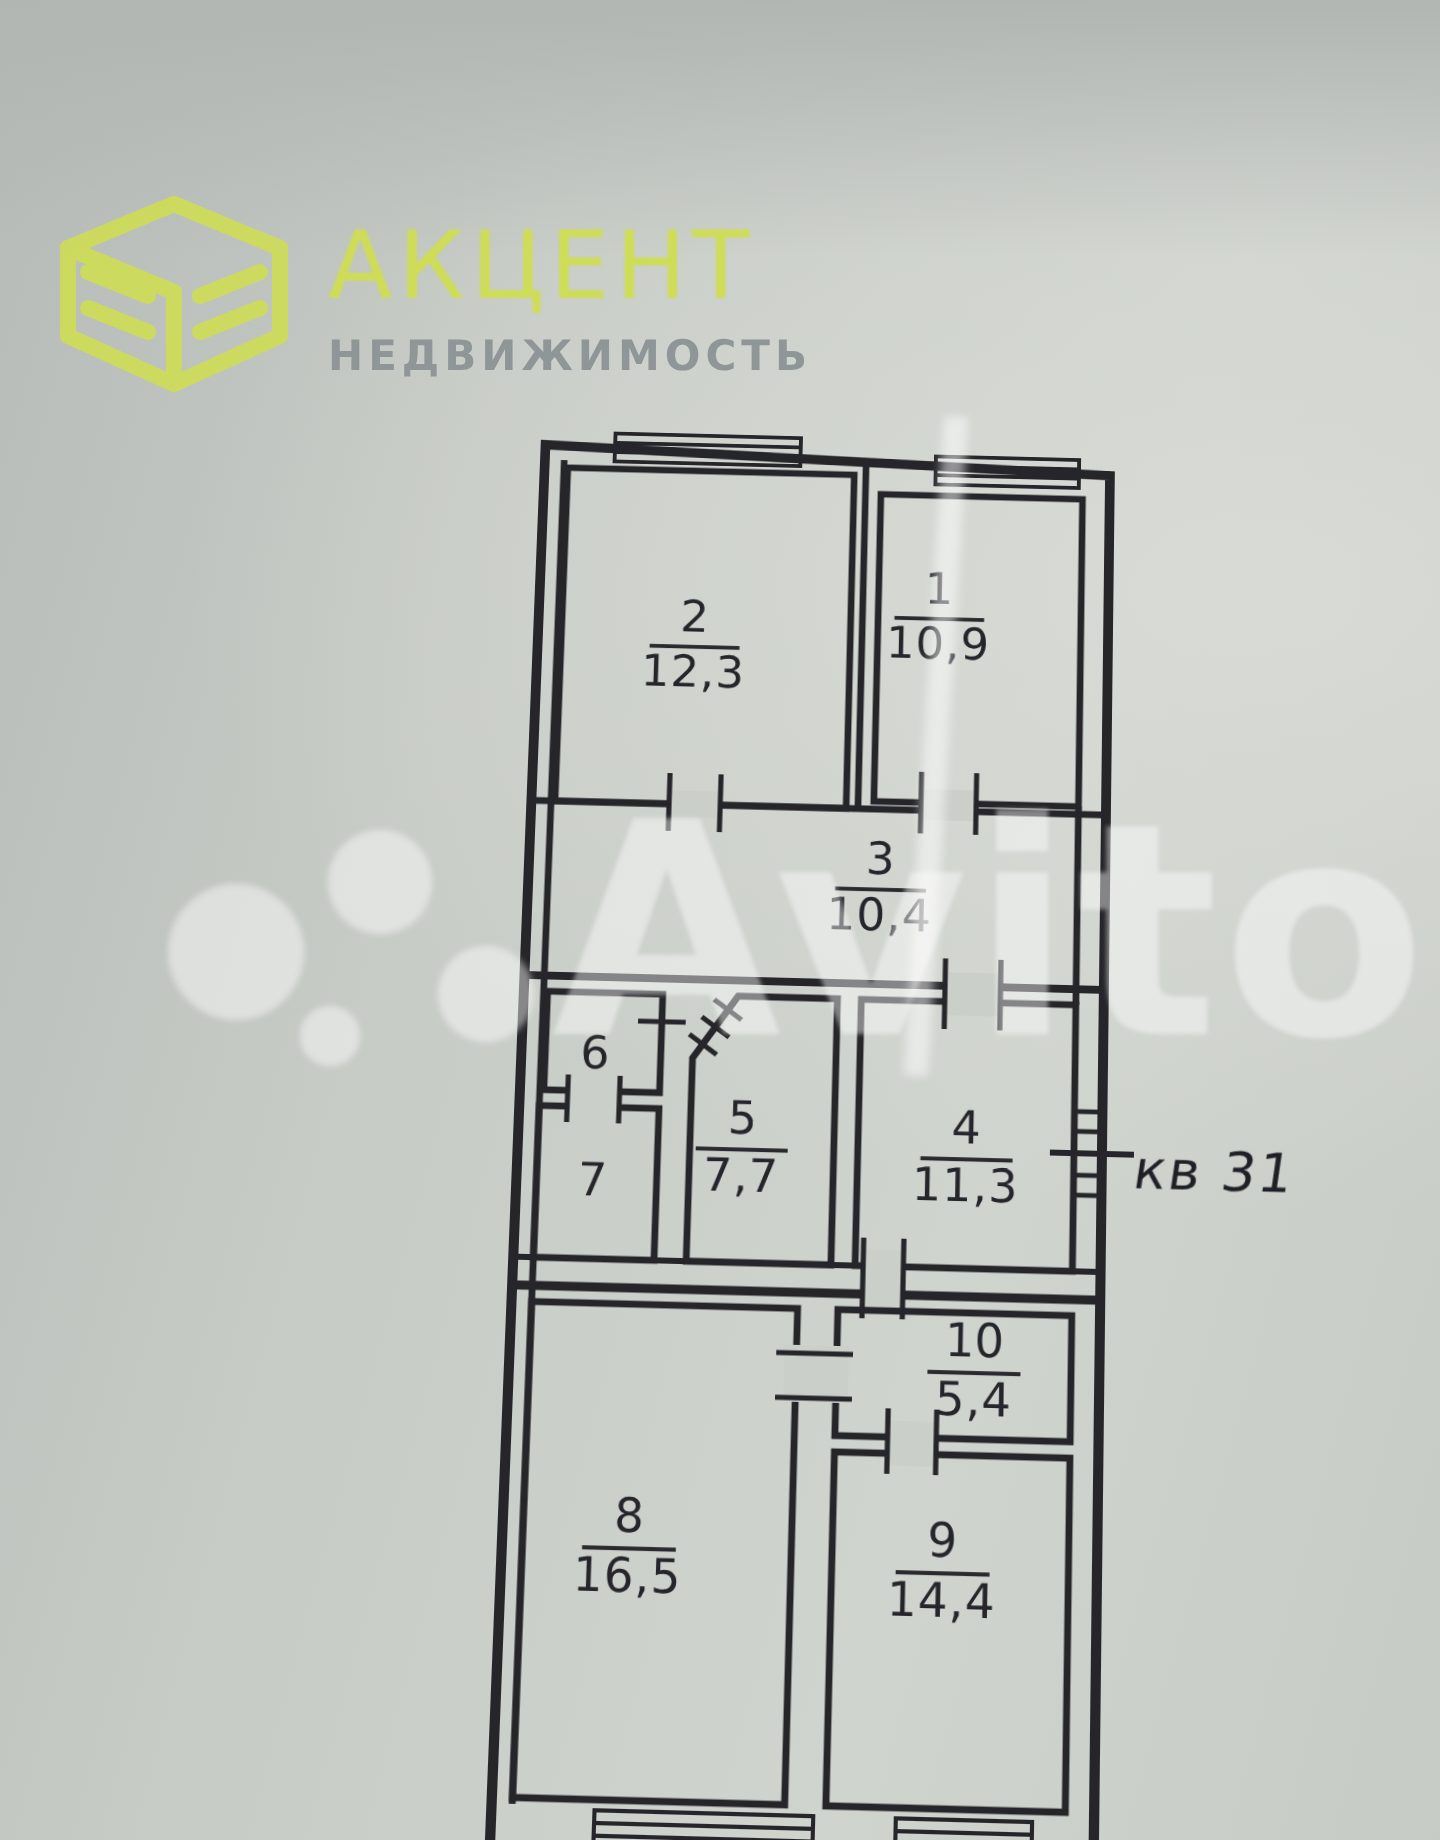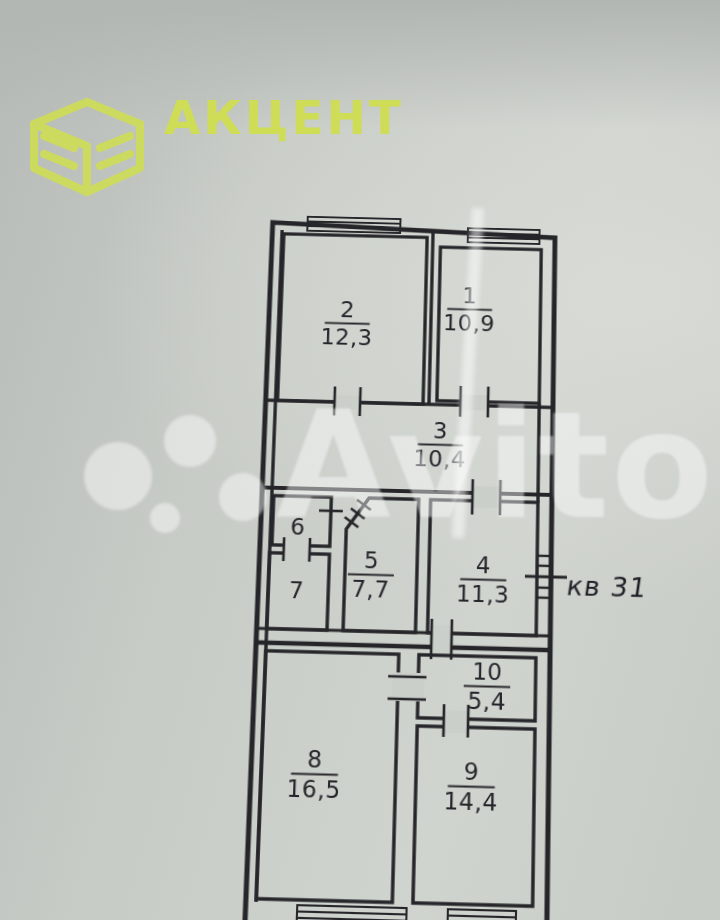--- a/index.html
+++ b/index.html
@@ -11,22 +11,22 @@
       radial-gradient(900px 520px at 88% 32%, #d7dad5 0%, rgba(215,218,213,0) 60%),
       linear-gradient(105deg, #b7bbb7 0%, #c7cbc6 32%, #d0d4cf 68%, #c7cbc6 100%);
   }
   .page{position:absolute;inset:0;}
 
   
   .logo{position:absolute;left:16px;top:94px;display:flex;align-items:flex-start;}
   .logo-icon{width:142px;height:104px;}
   .logo-text{margin-left:6px;}
   .brand{
-    color:var(--brand,#cedd55);font-size:47px;font-weight:700;letter-spacing:3px;
-    line-height:1;margin-top:0;filter:blur(.4px);
+    color:var(--brand,#cedd55);font-size:47px;font-weight:400;letter-spacing:3px;
+    line-height:1;margin-top:16px;filter:blur(.4px);
   }
   .brand-sub{
     color:var(--brand-sub,#8f9697);font-size:21px;font-weight:700;letter-spacing:2.5px;
     margin-top:9px;filter:blur(.3px);
   }
 
   
   .plan{
     position:absolute;left:249px;top:200px;width:460px;height:740px;z-index:1;
     transform-origin:150px 370px;
@@ -70,20 +70,21 @@
       <g fill="none" stroke="#cedd55" stroke-width="8" stroke-linecap="round" stroke-linejoin="round" opacity=".9">
         <path d="M18 30 L71 8 L124 30"></path>
         <path d="M18 30 V74 L71 98 V52 Z"></path>
         <path d="M124 30 V74 L71 98"></path>
         <path d="M28 42 L58 54 M28 60 L58 72"></path>
         <path d="M114 42 L84 54 M114 60 L84 72"></path>
       </g>
     </svg>
     <div class="logo-text">
       <div class="brand">АКЦЕНТ</div>
+      <div class="brand-sub">НЕДВИЖИМОСТЬ</div>
     </div>
   </div>
 
   <div class="plan">
     <svg width="460" height="740" viewBox="0 0 460 740">
 
       <g class="walls" stroke-width="5">
         <path d="M10 732 L10 12 L302 21 L302 732"></path>
       </g>
 

